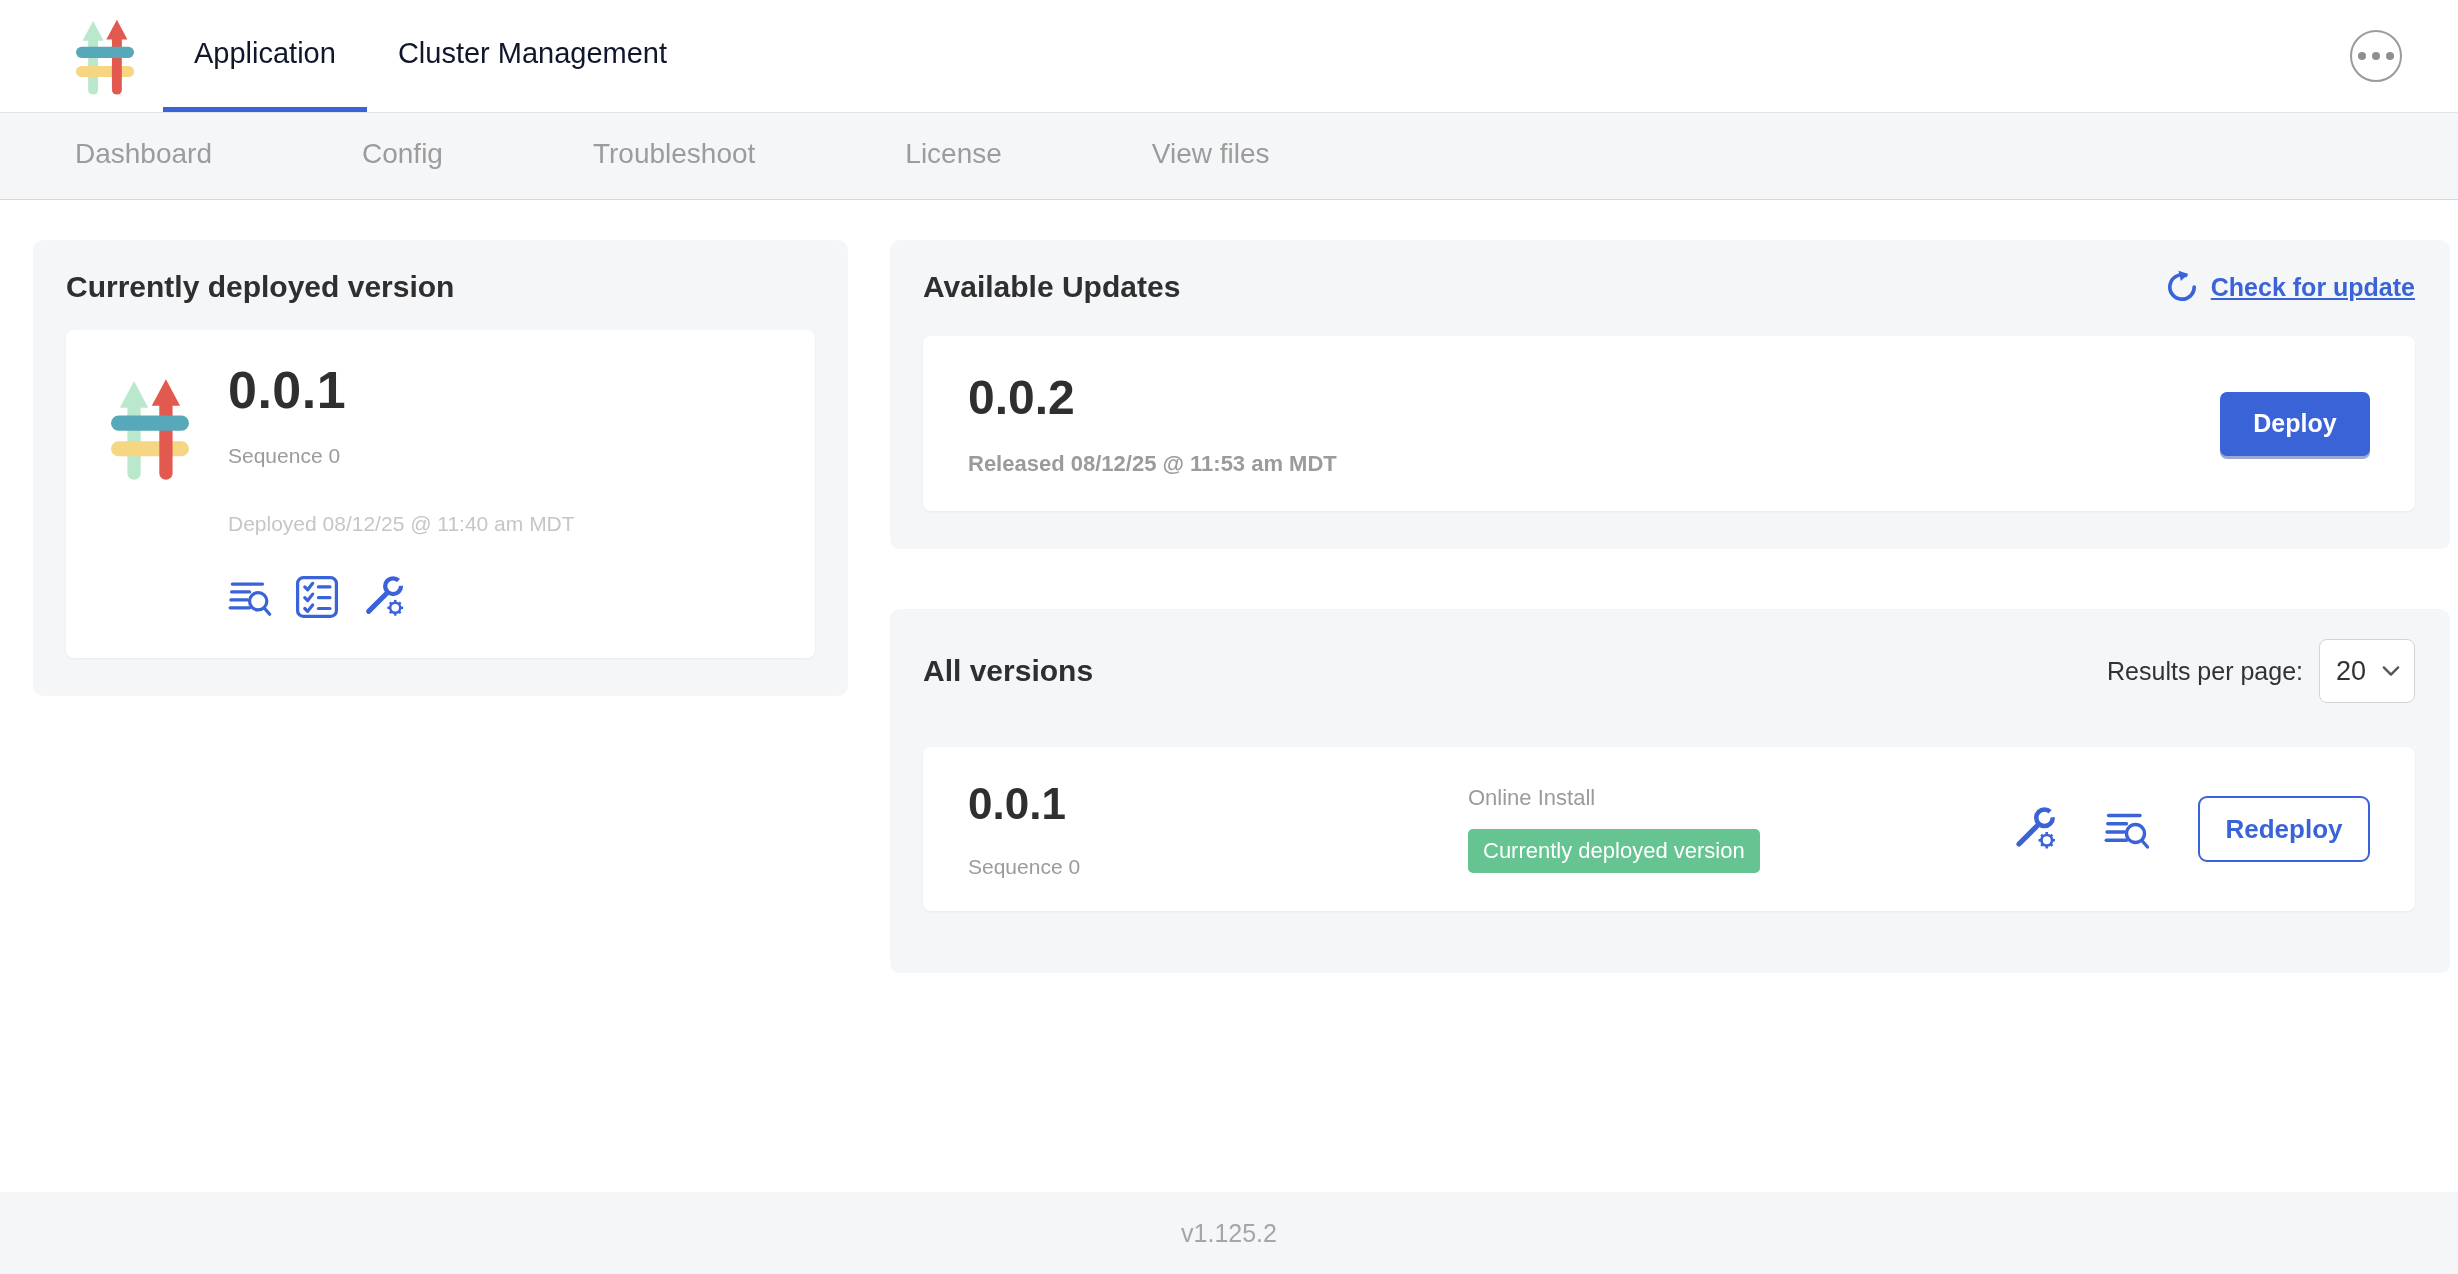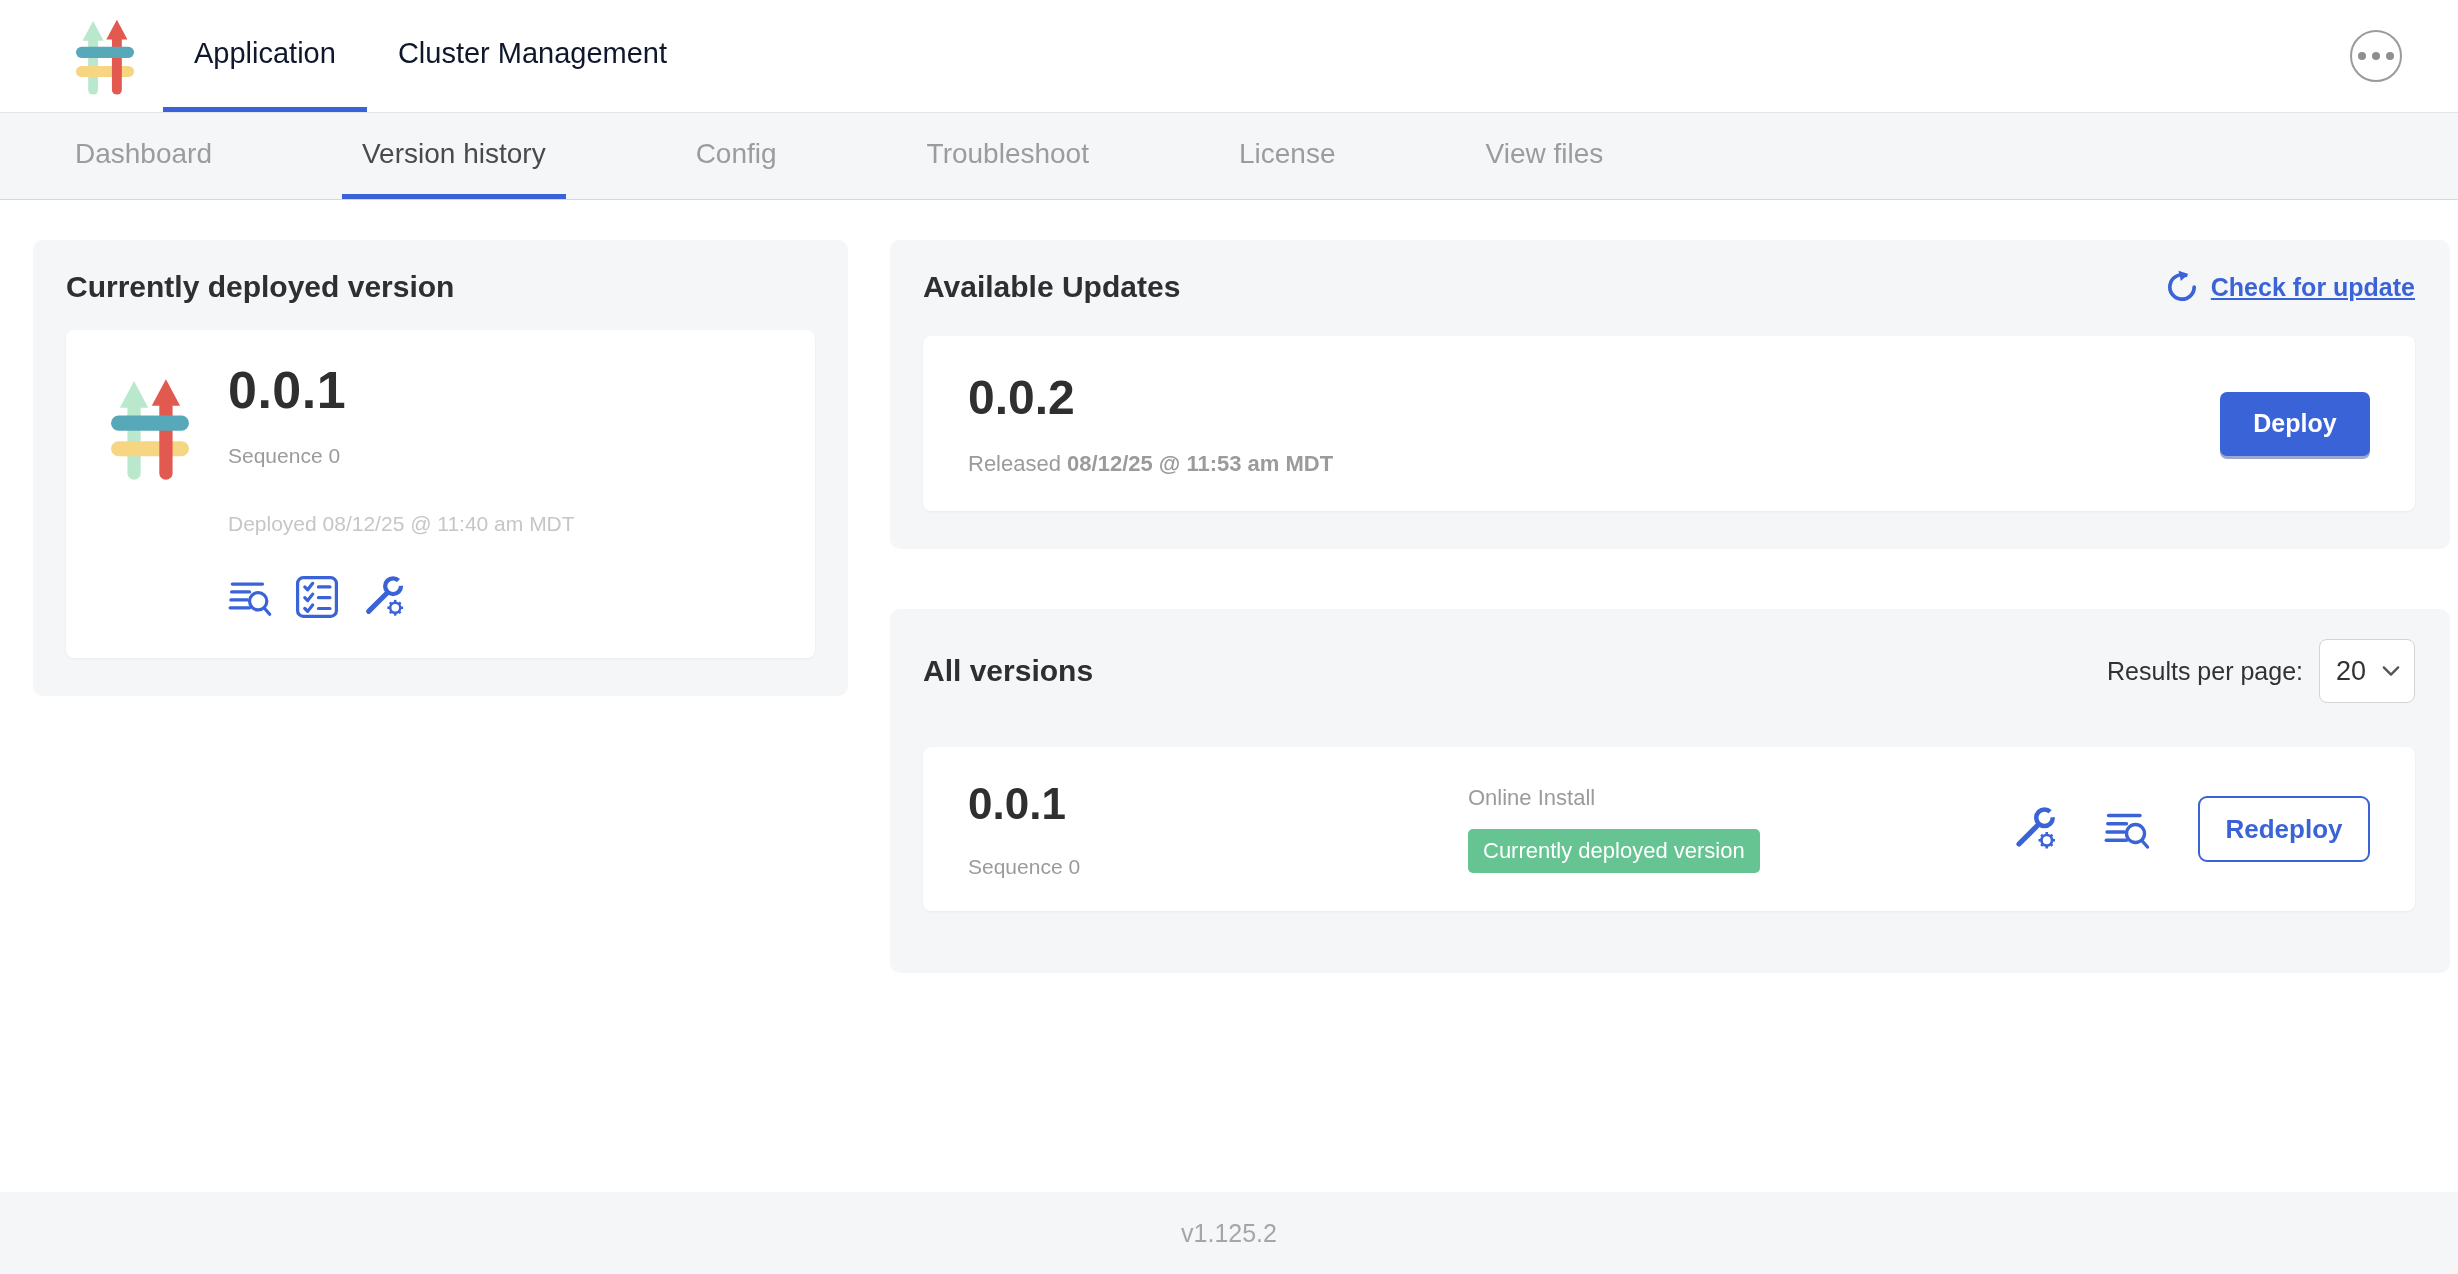--- a/index.html
+++ b/index.html
@@ -41,21 +41,21 @@
 
   
   .right-col { flex:1; margin-left:42px; display:flex; flex-direction:column; }
 
   .updates-card { padding:30px 35px 38px 33px; }
   .card-head-row { display:flex; align-items:center; justify-content:space-between; }
   .check-link { display:flex; align-items:center; gap:12px; cursor:pointer; }
   .check-link span { font-size:25px; font-weight:700; color:#3b63d8; text-decoration:underline;text-align:center; }
   .updates-inner { margin-top:32px; padding:34px 45px; display:flex; align-items:center; justify-content:space-between; }
   .ver-mid { font-size:48px; font-weight:700; color:#2f2f2f; }
-  .released-line { margin-top:26px; font-size:22px; color:#9b9b9b; }
+  .released-line { margin-top:26px; font-size:22px; color:#9b9b9b;font-weight:bold; }
   .released-line b { color:#9b9b9b; }
   .deploy-btn { width:150px; height:64px; border:none; border-radius:7px; background:#3b63d8; box-shadow:0 3px 0 rgba(35,62,148,0.45); color:#fff; font-size:25px; font-weight:700; font-family:"Liberation Sans", sans-serif; cursor:pointer; }
 
   .versions-card { margin-top:60px; padding:30px 35px 62px 33px; }
   .rpp-group { display:flex; align-items:center; gap:16px; }
   .rpp-label { font-size:25px; color:#323232; }
   .rpp-select { display:flex; align-items:center; gap:16px; width:96px; height:64px; padding:0 14px 0 16px; background:#fff; border:1px solid #d4d4d4; border-radius:8px; cursor:pointer; }
   .rpp-select span { font-size:27px; color:#323232; }
 
   .version-row { margin-top:44px; padding:32px 45px; display:flex; align-items:center; }
@@ -104,23 +104,20 @@
     <button class="ellipsis-btn">
       <span class="dot"></span>
       <span class="dot"></span>
       <span class="dot"></span>
     </button>
   </header>
 
   <nav class="subnav">
     <div class="subnav-item">
         <span>Dashboard</span>
-      </div>
-    <div class="subnav-item active">
-        <span>Version history</span>
       </div>
     <div class="subnav-item">
         <span>Config</span>
       </div>
     <div class="subnav-item">
         <span>Troubleshoot</span>
       </div>
     <div class="subnav-item">
         <span>License</span>
       </div>

